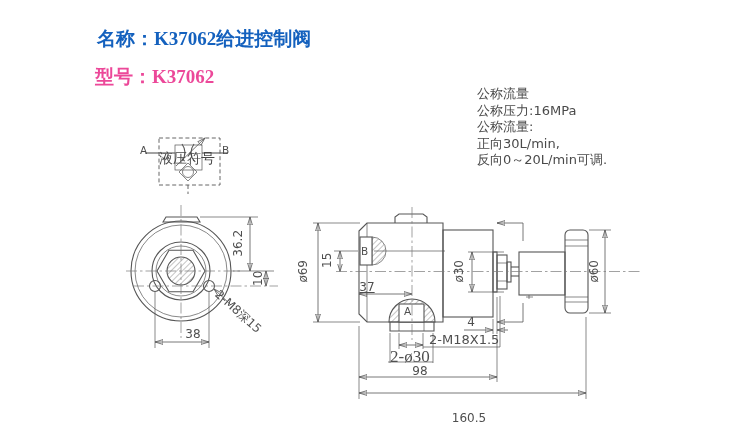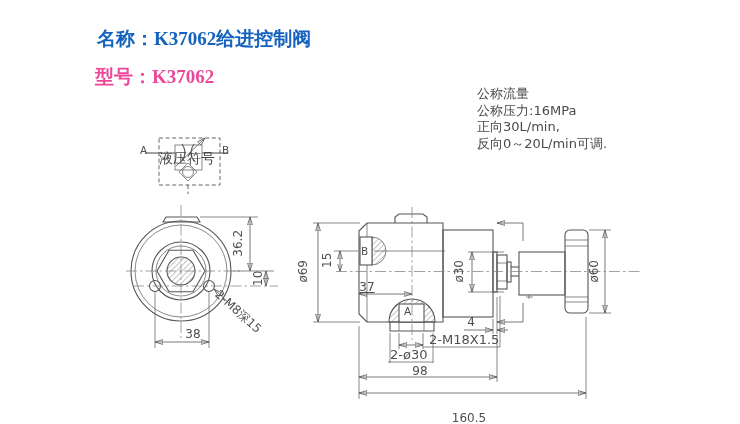--- a/index.html
+++ b/index.html
@@ -163,35 +163,36 @@
   <div class="title" style="left:97px;top:26px;color:#1461be;">名称：K37062给进控制阀</div>
   <div class="title" style="left:95px;top:64px;color:#ec4899;">型号：K37062</div>
 
   <div class="cap" style="left:159px;top:106px;">液压符号</div>
   <div class="txt portlbl" style="left:140px;top:145px;">A</div>
   <div class="txt portlbl" style="left:222px;top:145px;">B</div>
 
   <div class="tech">
     <div>公称流量</div>
     <div>公称压力:16MPa</div>
+    <div>公称流量:</div>
     <div>正向30L/min,</div>
     <div>反向0～20L/min可调.</div>
   </div>
 
   <div class="txt ctr rot" style="left:219px;top:237px;width:38px;">36.2</div>
   <div class="txt ctr rot" style="left:247px;top:272px;width:22px;">10</div>
   <div class="txt ctr" style="left:166px;top:328px;width:30px;margin-left:12px;">38</div>
   <div class="txt" style="left:221px;top:288px;transform:rotate(42deg);transform-origin:0 0;">2-M8深15</div>
 
   <div class="txt ctr rot" style="left:286px;top:265px;width:34px;">ø69</div>
   <div class="txt ctr rot" style="left:316px;top:254px;width:22px;">15</div>
   <div class="txt ctr" style="left:355px;top:281px;width:24px;text-decoration:underline;">37</div>
   <div class="txt ctr rot" style="left:442px;top:265px;width:34px;">ø30</div>
   <div class="txt ctr rot" style="left:577px;top:265px;width:34px;">ø60</div>
   <div class="txt ctr" style="left:464px;top:316px;width:14px;">4</div>
   <div class="txt" style="left:429px;top:333px;font-size:13px;">2-M18X1.5</div>
-  <div class="txt" style="left:390px;top:348px;font-size:13px;">2-ø30</div>
+  <div class="txt" style="left:390px;top:348px;font-size:17px;font-family:Liberation Serif, serif;">2-ø30</div>
   <div class="txt ctr" style="left:408px;top:365px;width:24px;">98</div>
   <div class="txt ctr" style="left:447px;top:380px;width:44px;margin-top:32px;">160.5</div>
   <div class="txt portlbl" style="left:361px;top:246px;">B</div>
   <div class="txt portlbl" style="left:404px;top:306px;">A</div>
 
 </div>
 
 </body></html>

